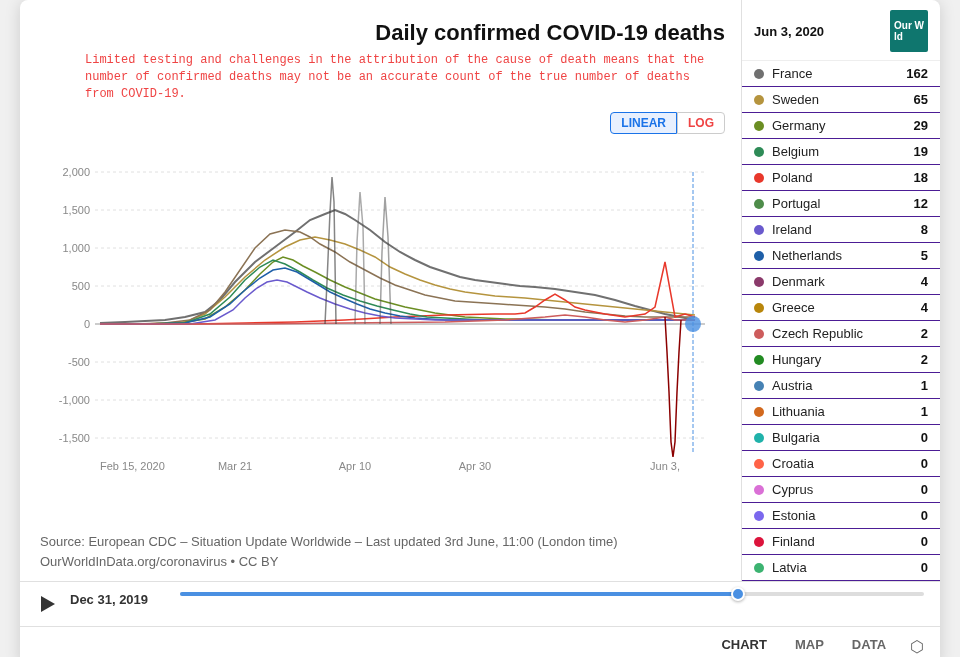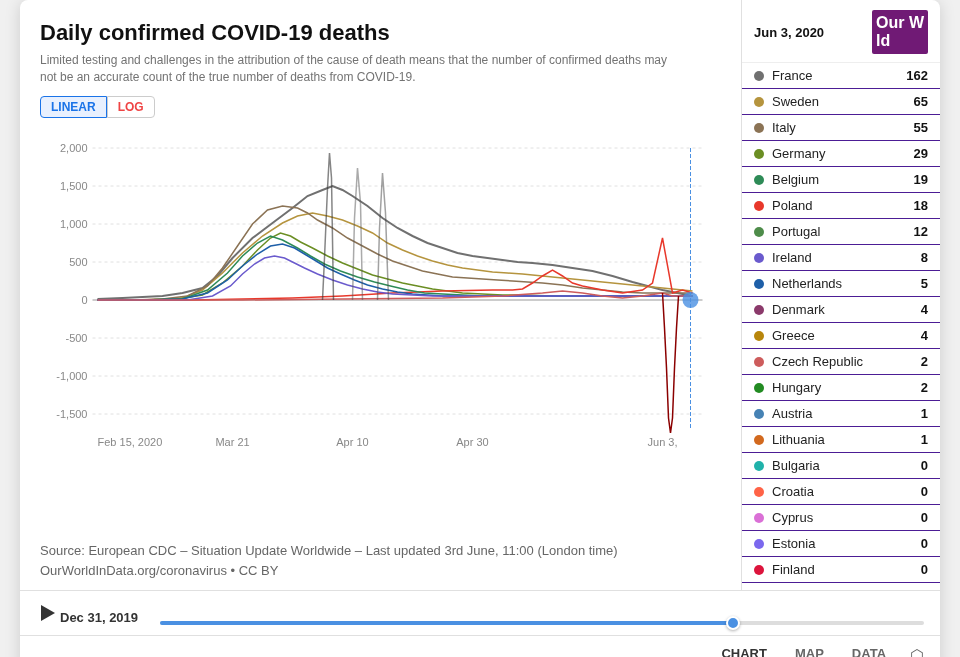--- a/index.html
+++ b/index.html
@@ -23,38 +23,40 @@
     }
     .main-content {
       display: flex;
       flex: 1;
     }
     .chart-area {
       flex: 1;
       padding: 20px 16px 0 20px;
       display: flex;
       flex-direction: column;
+      align-items: flex-end;
     }
     .chart-title {
       font-size: 22px;
       font-weight: 700;
       color: #111;
       margin-bottom: 6px;
     }
     .chart-subtitle {
       font-size: 12px;
-      color: #737373;
+      color: #ef4444;
       line-height: 1.4;
       margin-bottom: 10px;
       max-width: 640px;
+      font-family: Liberation Mono, monospace;
     }
     .scale-buttons {
       display: flex;
       gap: 0;
-      margin-bottom: 10px;
+      margin-bottom: 18px;
     }
     .scale-btn {
       font-size: 12px;
       font-weight: 600;
       padding: 3px 10px;
       border: 1px solid #ccc;
       background: #fff;
       cursor: pointer;
       color: #ef4444;
     }
@@ -91,24 +93,24 @@
       font-size: 13px;
       font-weight: 700;
       color: #111;
       padding: 10px 12px 8px 12px;
       border-bottom: 1px solid #eee;
       display: flex;
       align-items: center;
       justify-content: space-between;
     }
     .owid-logo {
-      font-size: 16px;
-      background: #701a75;
+      font-size: 10px;
+      background: #0f766e;
       color: #fff;
-      padding: 4px 4px;
+      padding: 10px 4px;
       border-radius: 2px;
       font-weight: 700;
     }
     .country-row {
       display: flex;
       align-items: center;
       padding: 5px 12px;
       font-size: 13px;
       color: #222;
       border-bottom: 1px solid #4c1d95;
@@ -124,21 +126,22 @@
       flex: 1;
     }
     .country-value {
       font-weight: 600;
       color: #111;
     }
     .bottom-bar {
       border-top: 1px solid #e0e0e0;
       padding: 10px 16px;
       display: flex;
-      align-items: flex-end;
+      align-items: flex-start;
+      gap: 10px;
     }
     .play-btn {
       width: 24px;
       height: 24px;
       cursor: pointer;
       flex-shrink: 0;
       display: flex;
       align-items: center;
       justify-content: center;
     }
@@ -303,25 +306,20 @@
             <div class="country-dot" style="background: rgb(112, 112, 112);"></div>
             <span class="country-name">France</span>
             <span class="country-value">162</span>
           </div>
           <div class="country-row">
             <div class="country-dot" style="background: rgb(181, 148, 62);"></div>
             <span class="country-name">Sweden</span>
             <span class="country-value">65</span>
           </div>
           <div class="country-row">
-            <div class="country-dot" style="background: rgb(139, 115, 85);"></div>
-            <span class="country-name">Italy</span>
-            <span class="country-value">55</span>
-          </div>
-          <div class="country-row">
             <div class="country-dot" style="background: rgb(107, 142, 35);"></div>
             <span class="country-name">Germany</span>
             <span class="country-value">29</span>
           </div>
           <div class="country-row">
             <div class="country-dot" style="background: rgb(46, 139, 87);"></div>
             <span class="country-name">Belgium</span>
             <span class="country-value">19</span>
           </div>
           <div class="country-row">

